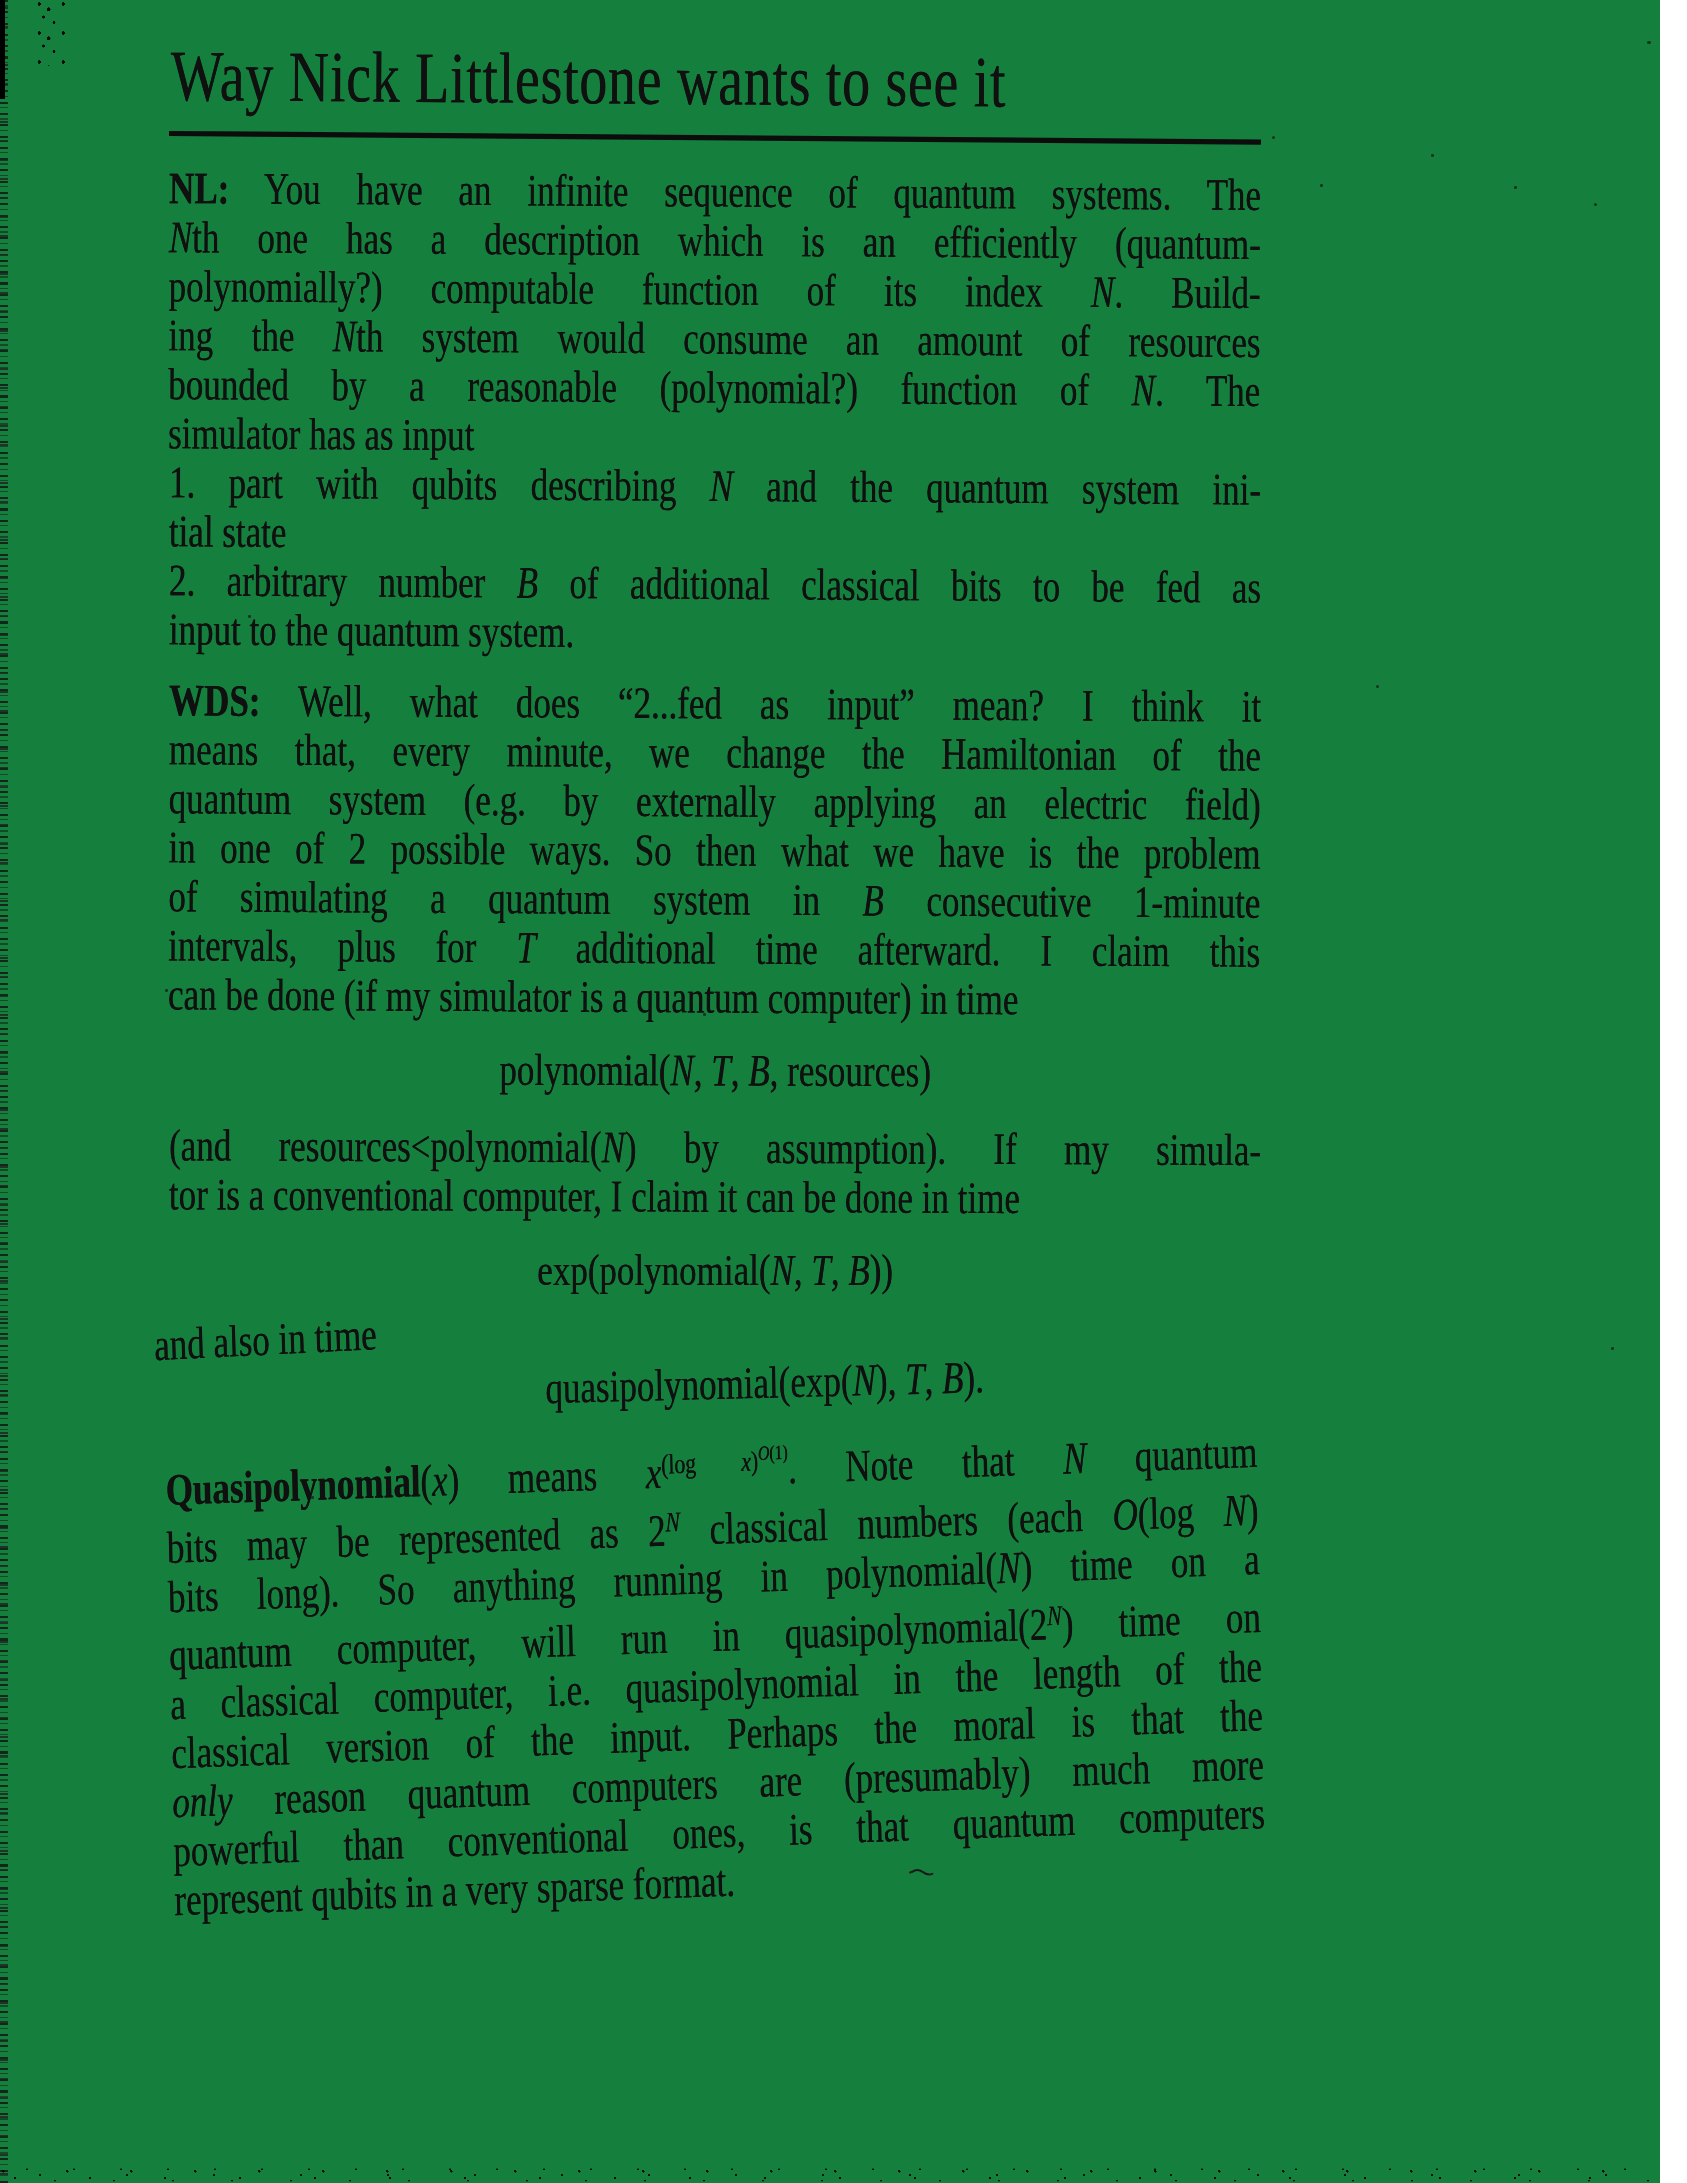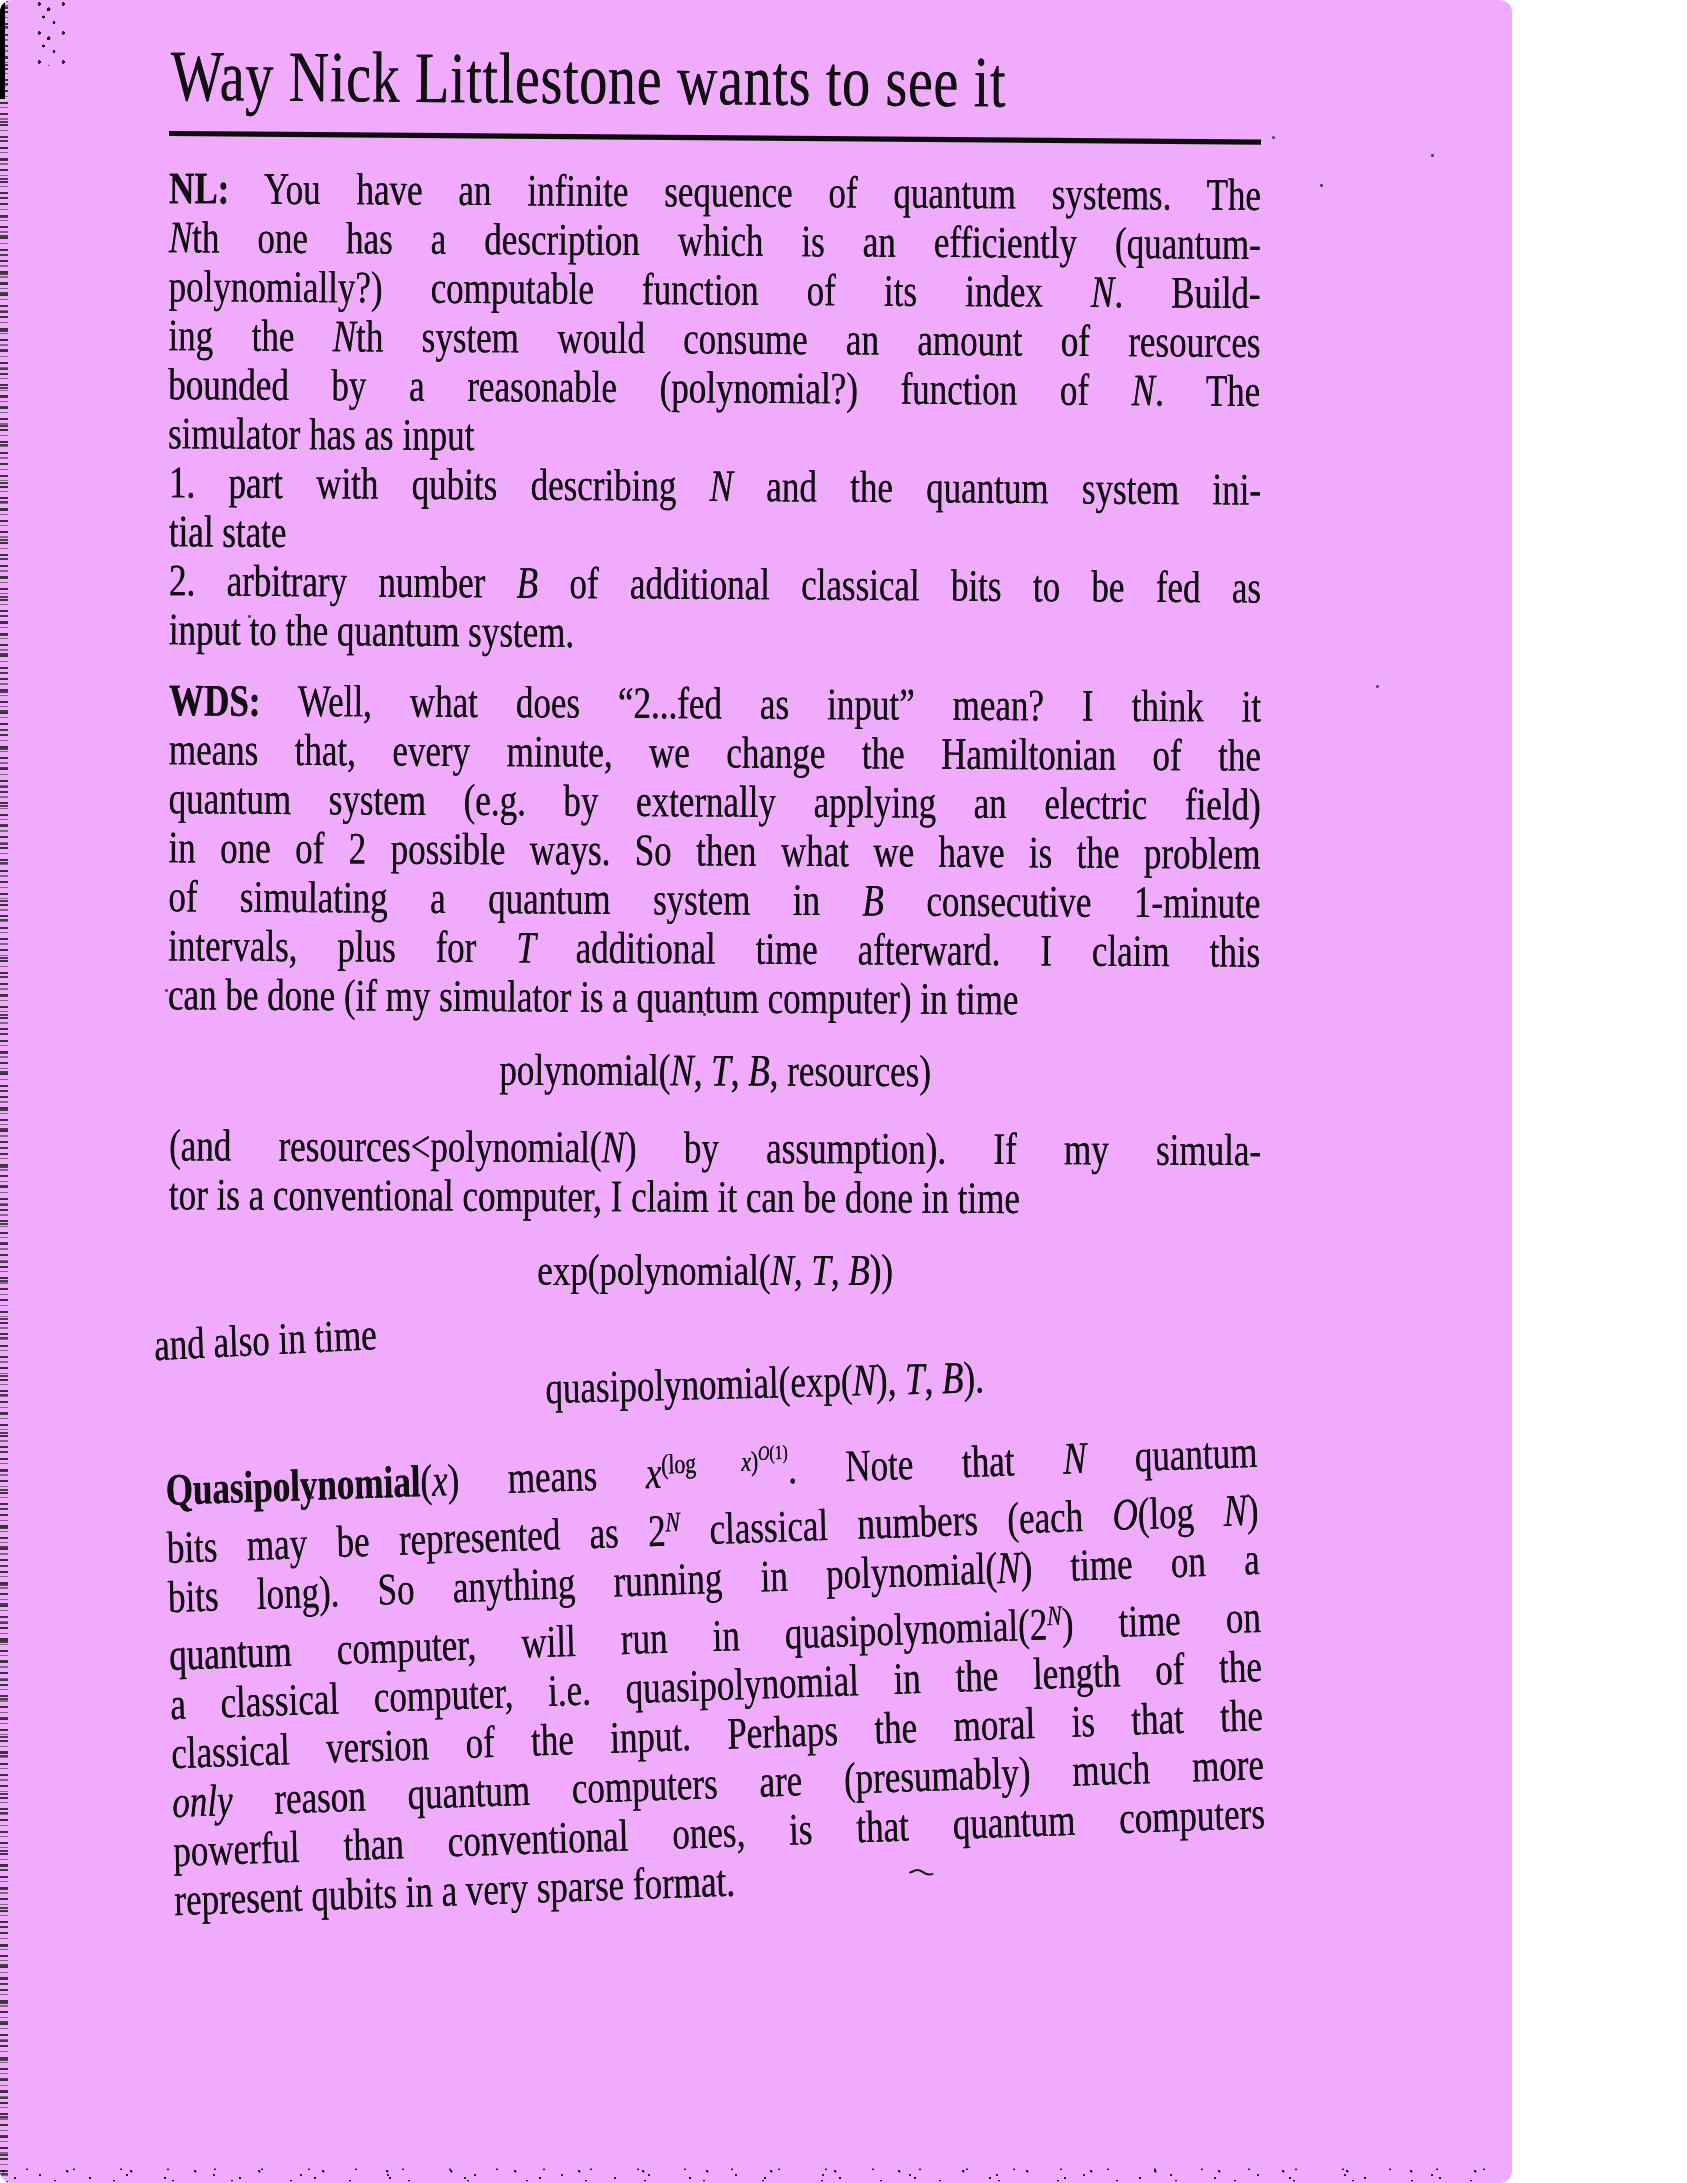--- a/index.html
+++ b/index.html
@@ -1,20 +1,19 @@
 <!DOCTYPE html>
 <html style="font-size:10.6px"><head>
 <meta charset="utf-8">
 <style>
   html,body{margin:0;padding:0;background:#fff;}
   .page{
-    position:relative;width:1512px;height:2183px;background:#f0abfc;
+    position:relative;width:1660px;height:2183px;background:#15803d;
     overflow:hidden;color:#101010;
     font-family:"Liberation Serif","DejaVu Serif",serif;
-    border-radius:12px;
   }
   .content{
     position:absolute;left:0;top:29px;width:1688px;box-sizing:border-box;
     padding:0 427px 0 169px;
     transform:scaleY(1.29);transform-origin:0 0;
     text-shadow:0.3px 0 0 currentColor;
   }
   h1.title{
     font-size:56px;font-weight:normal;letter-spacing:0.7px;white-space:nowrap;
     margin:0 0 22.5px 0;padding:4px 1.3px 10.6px 1.3px;

